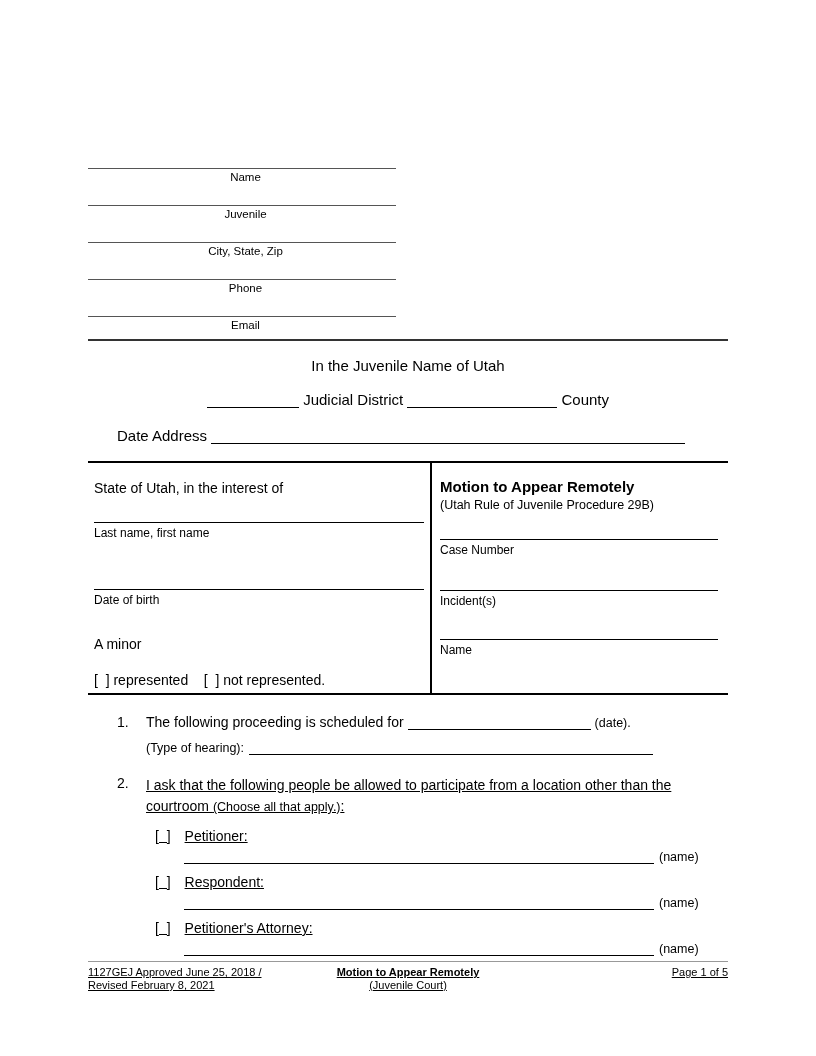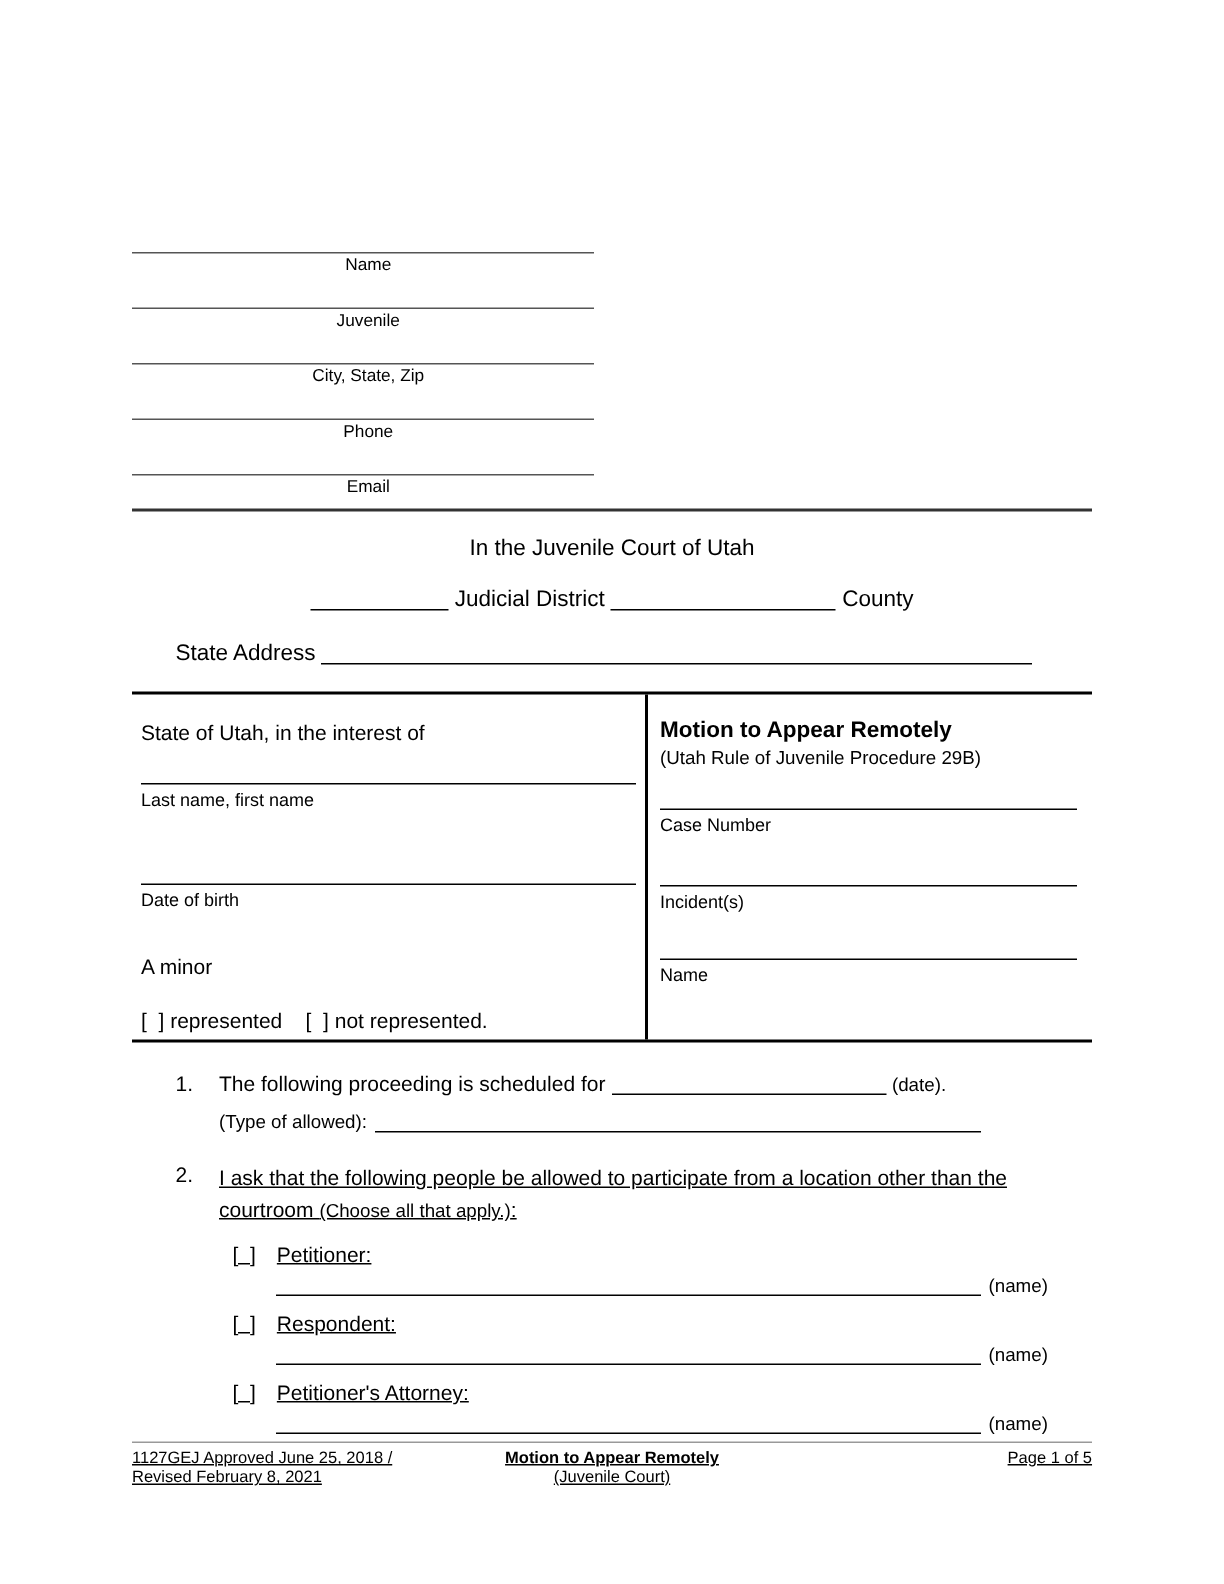--- a/index.html
+++ b/index.html
@@ -103,31 +103,31 @@
     <div class="contact-field">
       <div class="contact-label">Phone</div>
     </div>
     <div class="contact-field">
       <div class="contact-label">Email</div>
     </div>
   </div>
 
   <div class="full-rule"></div>
 
-  <div class="court-title">In the Juvenile Court of Utah</div>
+  <div class="court-title">In the Juvenile Name of Utah</div>
 
   <div class="district-line">
     <span class="blank b-district"></span>
     <span>Judicial District</span>
     <span class="blank b-county"></span>
     <span>County</span>
   </div>
 
   <div class="court-address">
-    <span>State Address</span><span class="blank b-address"></span>
+    <span>Date Address</span><span class="blank b-address"></span>
   </div>
 
   <div class="caption">
     <div class="cap-left">
       <div class="p-interest">State of Utah, in the interest of</div>
       <div class="cap-blank p-nameline"></div>
       <div class="cap-hint p-namehint">Last name, first name</div>
       <div class="cap-blank p-dobline"></div>
       <div class="cap-hint p-dobhint">Date of birth</div>
       <div class="p-minor">A minor</div>
@@ -147,21 +147,21 @@
 
   <div class="items">
 
     <div class="item">
       <div class="item-num">1.</div>
       <div class="item-body">
         <div>
           <span>The following proceeding is scheduled for</span><span class="blank b-date"></span><span class="small">(date).</span>
         </div>
         <div class="i1-line2">
-          <span class="small">(Type of allowed):</span><span class="blank b-hearing"></span>
+          <span class="small">(Type of hearing):</span><span class="blank b-hearing"></span>
         </div>
       </div>
     </div>
 
     <div class="item item2">
       <div class="item-num">2.</div>
       <div class="item-body">
         <div class="para">
           <span>I ask that the following people be allowed to participate from a location other than the courtroom </span><span class="small">(Choose all that apply.)</span><span>:</span>
         </div>

